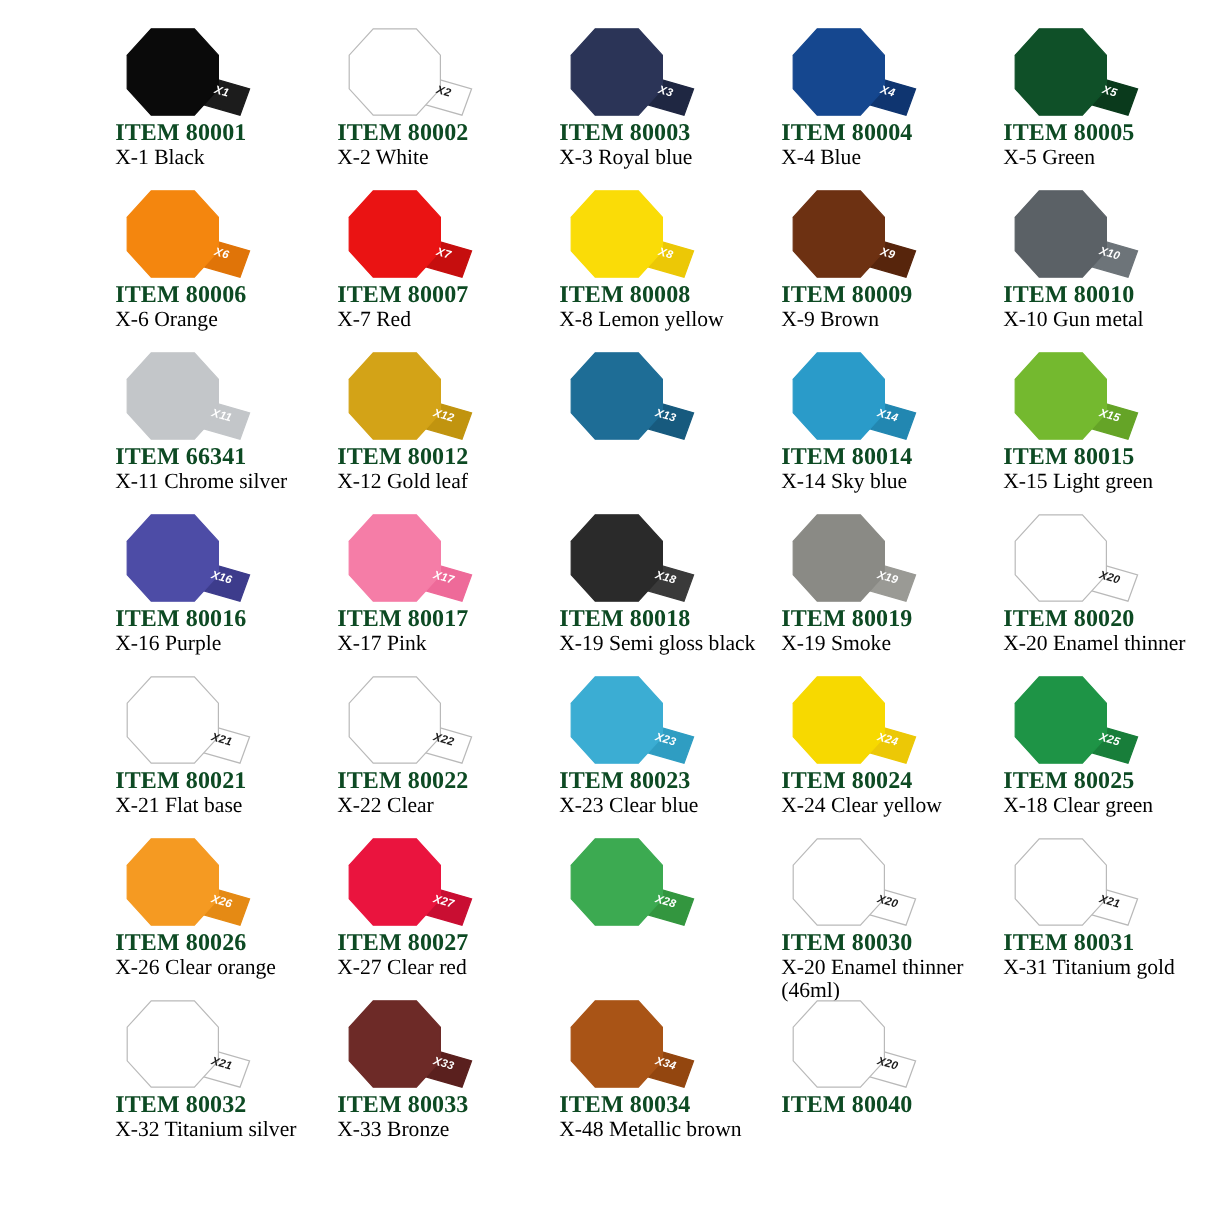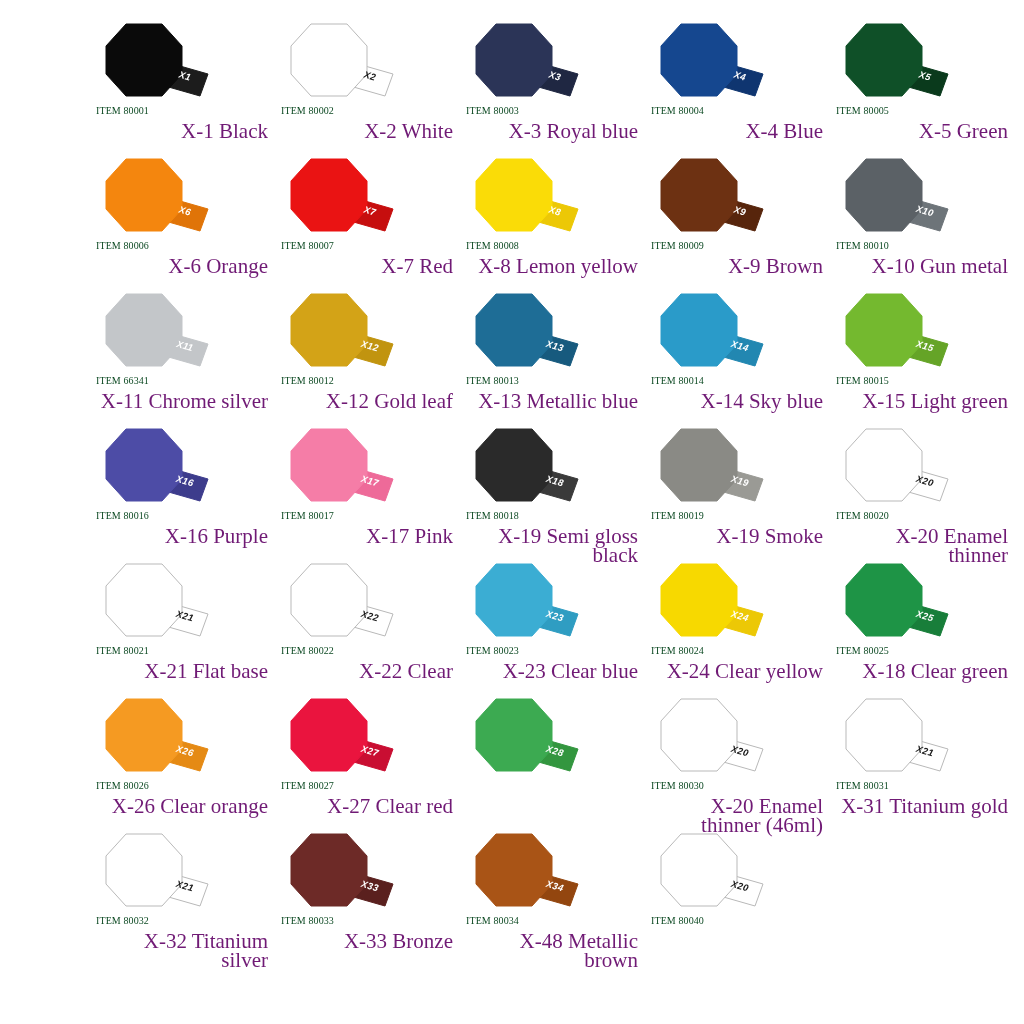--- a/index.html
+++ b/index.html
@@ -61,33 +61,32 @@
 
   
   .caption {
     position: absolute;
     left: 14px;
     top: 80px;
     width: 175px;
   }
   .item-code {
     color: #0d4a23;
-    font-weight: normal;
-    font-size: 10px;
+    font-weight: bold;
+    font-size: 20px;
     line-height: 18px;
     letter-spacing: 0.1px;
     white-space: nowrap;
   }
   .item-name {
-    color: #701a75;
-    font-size: 21px;
+    color: #000000;
+    font-size: 18px;
     line-height: 18.5px;
     padding-top: 2px;
     max-width: 172px;
-    text-align: right;
   }
 </style>
 </head>
 <body>
 
 <div id="grid">
     <div class="cell">
       <div class="bottle">
         <svg viewBox="0 0 120 80" xmlns="http://www.w3.org/2000/svg">
           <path d="M 70,40 L 112,52 L 104,74 L 62,62 Z" fill="#1c1c1c" stroke="#1c1c1c" stroke-width="1"></path>
@@ -244,24 +243,20 @@
       </div>
     </div>
     <div class="cell">
       <div class="bottle">
         <svg viewBox="0 0 120 80" xmlns="http://www.w3.org/2000/svg">
           <path d="M 70,40 L 112,52 L 104,74 L 62,62 Z" fill="#175a7e" stroke="#175a7e" stroke-width="1"></path>
           <path d="M 30,2 L 66,2 L 86,24 L 86,52 L 66,74 L 30,74 L 10,52 L 10,24 Z" fill="#1e6d96" stroke="#1e6d96" stroke-width="1"></path>
           <text class="tab-text" x="88" y="57" text-anchor="middle" fill="#ffffff" transform="rotate(16 88 57)">X13</text>
         </svg>
       </div>
-      <div class="caption">
-        <div class="item-code">ITEM 80013</div>
-        <div class="item-name">X-13 Metallic blue</div>
-      </div>
     </div>
     <div class="cell">
       <div class="bottle">
         <svg viewBox="0 0 120 80" xmlns="http://www.w3.org/2000/svg">
           <path d="M 70,40 L 112,52 L 104,74 L 62,62 Z" fill="#2287b1" stroke="#2287b1" stroke-width="1"></path>
           <path d="M 30,2 L 66,2 L 86,24 L 86,52 L 66,74 L 30,74 L 10,52 L 10,24 Z" fill="#2a9bc9" stroke="#2a9bc9" stroke-width="1"></path>
           <text class="tab-text" x="88" y="57" text-anchor="middle" fill="#ffffff" transform="rotate(16 88 57)">X14</text>
         </svg>
       </div>
       <div class="caption">

